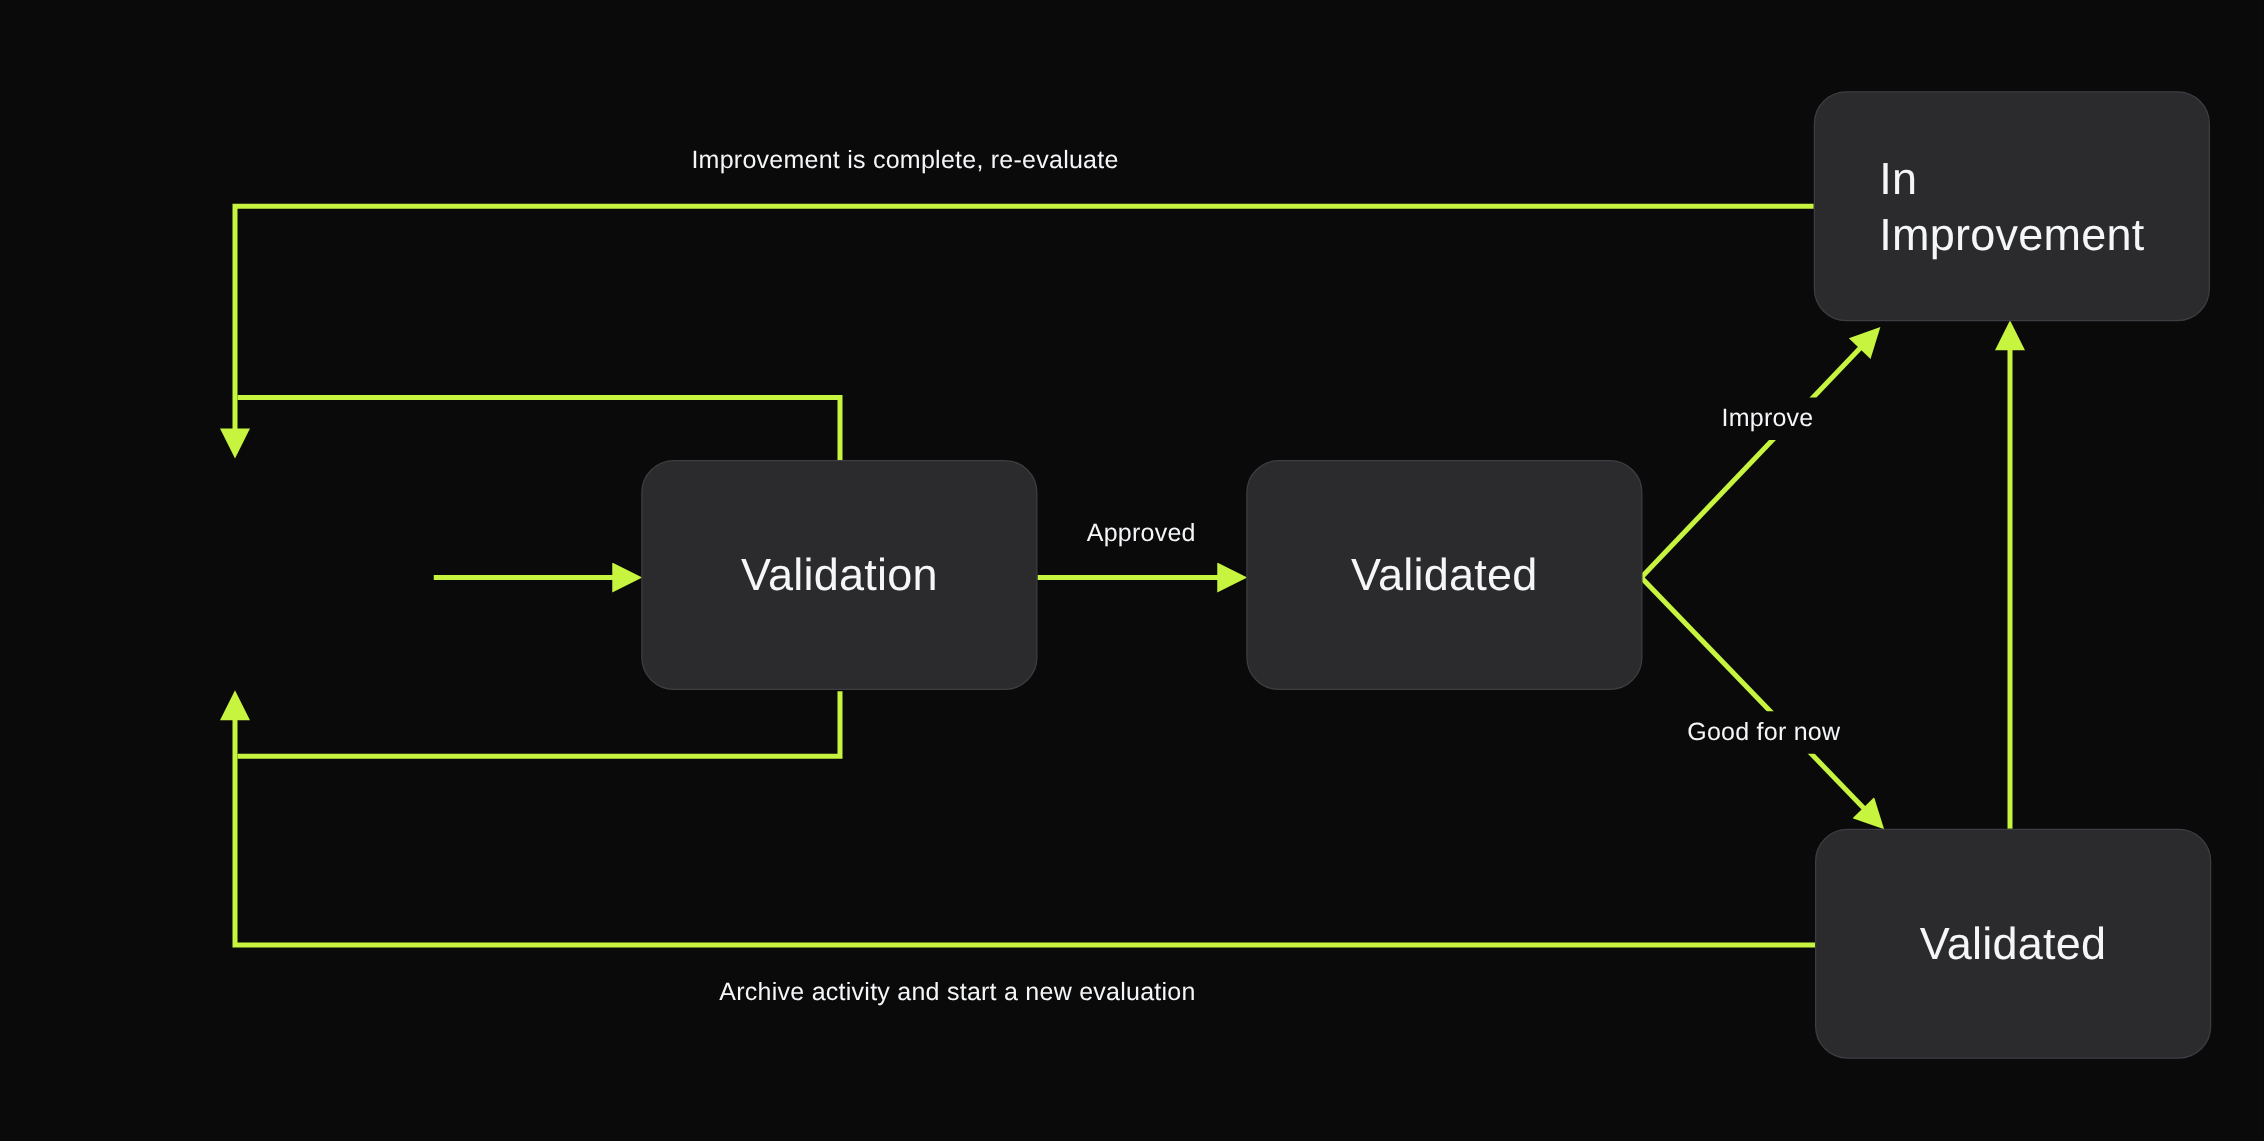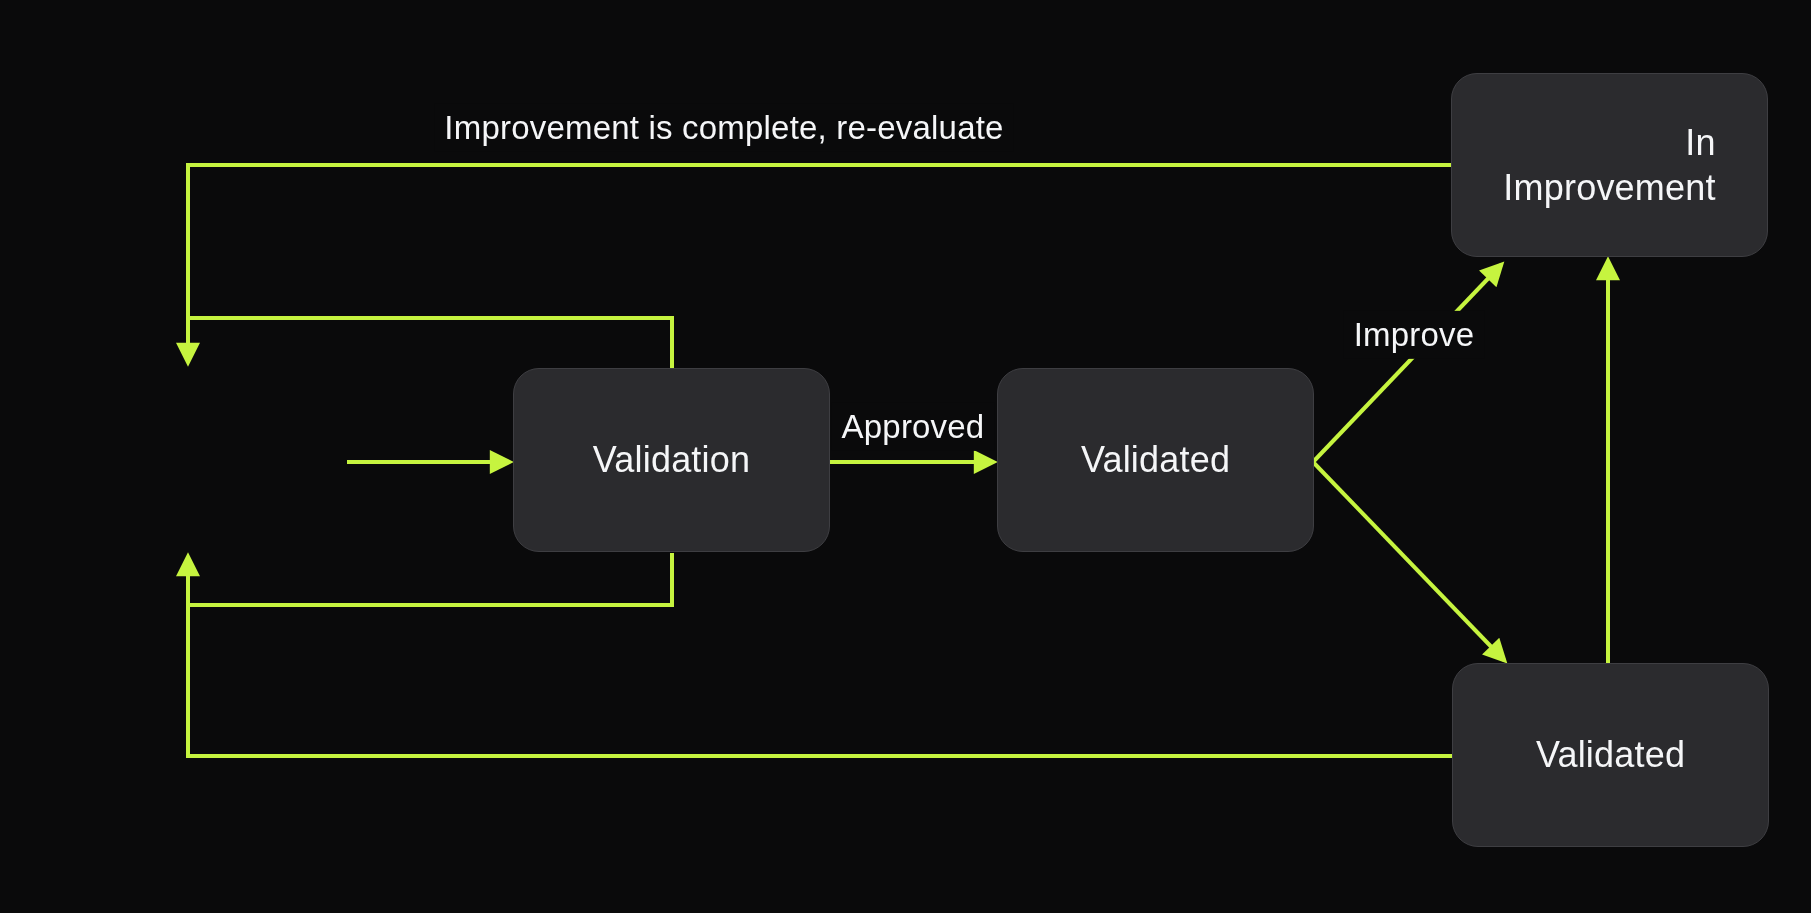--- a/index.html
+++ b/index.html
@@ -25,30 +25,30 @@
     background:var(--node-fill);
     border:1px solid var(--node-border);
     border-radius:26px;
     box-sizing:border-box;
     display:flex;align-items:center;justify-content:center;
   }
   .node-label{
     color:var(--text);
     font-size:36px;
     line-height:1.26;
-    text-align:right;
+    text-align:left;
     white-space:pre-line;
     letter-spacing:0.2px;
   }
   .edge-label{
     position:absolute;z-index:3;
     transform:translate(-50%,-50%);
     color:var(--text);
     background:var(--bg);
-    font-size:33px;
+    font-size:20px;
     line-height:1.1;
     padding:6px 10px;
     white-space:nowrap;
     letter-spacing:0.2px;
     text-align:center;
   }
 </style>
 </head>
 <body>
 
@@ -90,15 +90,17 @@
     <span class="node-label">Validated</span>
   </div>
 
   <div class="edge-label" style="left:724px;top:128px">Improvement is complete, re-evaluate</div>
 
   <div class="edge-label" style="left:913px;top:427px">Approved</div>
 
   <div class="edge-label" style="left:1414px;top:335px">Improve</div>
 
 
+  <div class="edge-label" style="left:1411px;top:586px">Good for now</div>
 
+  <div class="edge-label" style="left:766px;top:794px">Archive activity and start a new evaluation</div>
 
 </div>
 
 </body></html>

